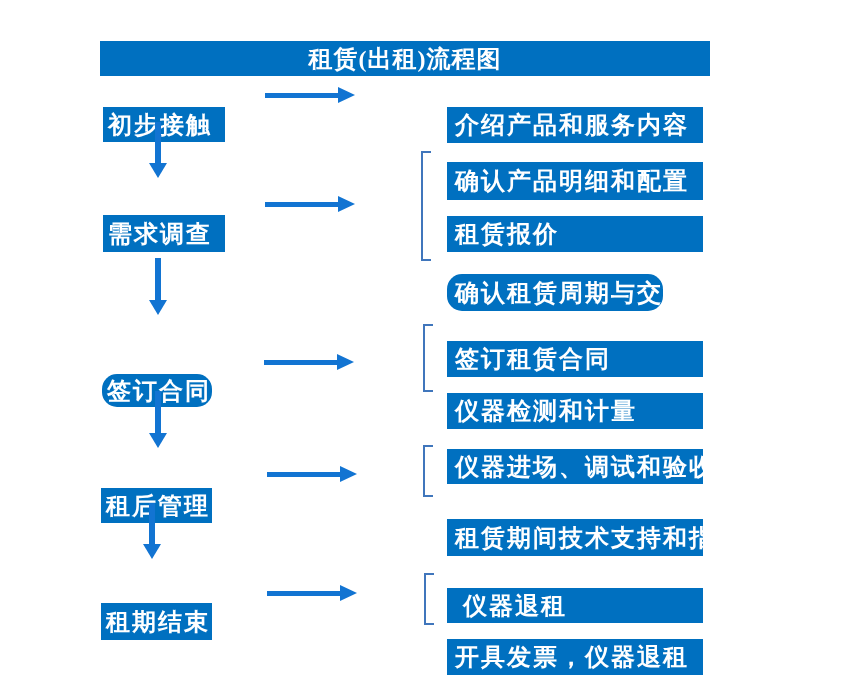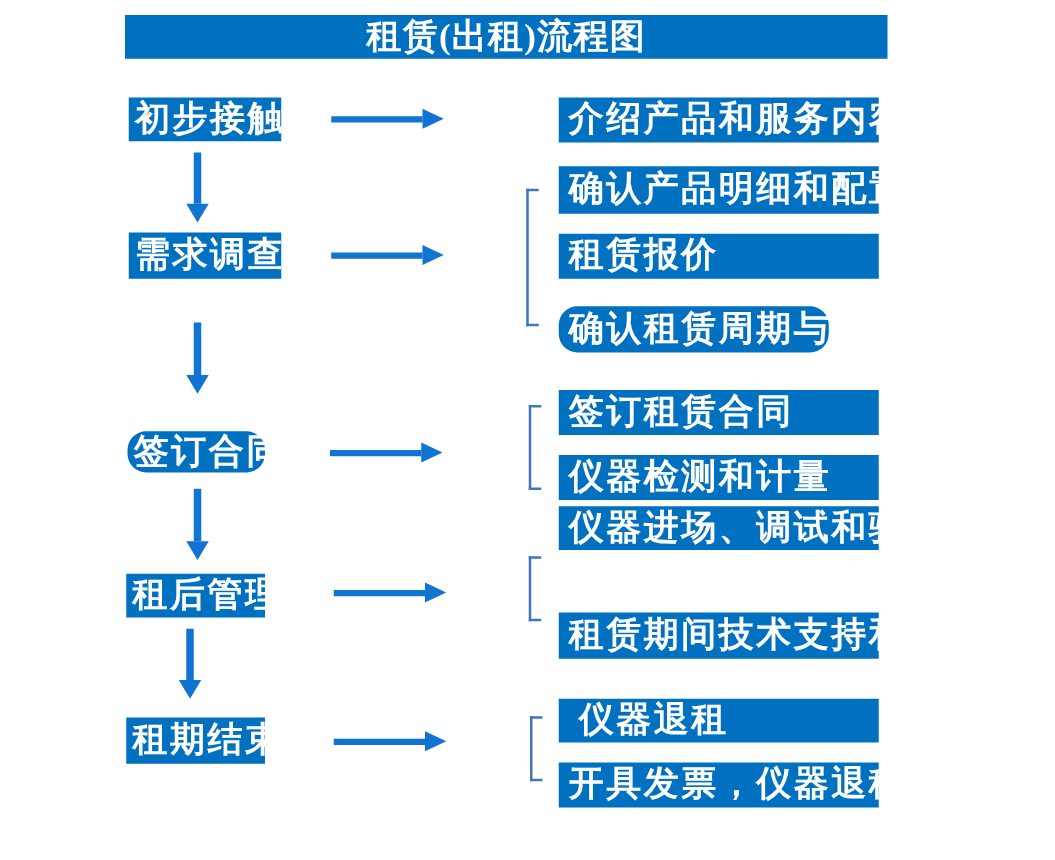--- a/index.html
+++ b/index.html
@@ -2,22 +2,22 @@
 <html><head>
 <meta charset="utf-8">
 <style>
   html,body{margin:0;padding:0;background:#ffffff;}
   #canvas{
     position:relative;width:844px;height:688px;background:#ffffff;overflow:hidden;
     font-family:"Liberation Serif", serif;
   }
   .box{
     position:absolute;background:#0070C0;color:#ffffff;
-    font-weight:bold;font-size:28px;letter-spacing:2px;line-height:1;
-    display:flex;align-items:center;box-sizing:border-box;white-space:nowrap;
+    font-weight:bold;font-size:24px;letter-spacing:2px;line-height:1;
+    display:flex;align-items:center;box-sizing:border-box;white-space:nowrap;margin-top:29px;
   }
   .title-bar{justify-content:center;letter-spacing:1px;}
   .step{padding-left:5px;}
   .detail{padding-left:8px;}
   .harrow{position:absolute;height:16px;display:flex;align-items:center;}
   .h-shaft{flex:1;height:5px;background:#1274D2;}
   .h-head{width:0;height:0;border-left:17px solid #1274D2;border-top:8px solid transparent;border-bottom:8px solid transparent;}
   .varrow{position:absolute;width:18px;display:flex;flex-direction:column;align-items:center;}
   .v-shaft{width:6px;flex:1;background:#1274D2;}
   .v-head{width:0;height:0;border-top:15px solid #1274D2;border-left:9px solid transparent;border-right:9px solid transparent;}
@@ -81,18 +81,18 @@
   <div class="bracket" style="left:423px;top:324px;height:68px;"></div>
   <div class="bracket" style="left:423px;top:445px;height:52px;"></div>
   <div class="bracket" style="left:424px;top:573px;height:52px;"></div>
 
   <div class="box detail" style="left:447px;top:78px;width:256px;height:36px;">介绍产品和服务内容</div>
   <div class="box detail" style="left:447px;top:133px;width:256px;height:38px;">确认产品明细和配置</div>
   <div class="box detail" style="left:447px;top:187px;width:256px;height:36px;">租赁报价</div>
   <div class="box detail" style="left:447px;top:245px;width:216px;height:37px;border-radius:15px;">确认租赁周期与交货时间</div>
   <div class="box detail" style="left:447px;top:312px;width:256px;height:36px;">签订租赁合同</div>
   <div class="box detail" style="left:447px;top:364px;width:256px;height:36px;">仪器检测和计量</div>
-  <div class="box detail" style="left:447px;top:405px;width:256px;height:35px;">仪器进场、调试和验收</div>
+  <div class="box detail" style="left:447px;top:420px;width:256px;height:35px;">仪器进场、调试和验收</div>
   <div class="box detail" style="left:447px;top:490px;width:256px;height:37px;">租赁期间技术支持和指导</div>
   <div class="box detail" style="left:447px;top:559px;width:256px;height:35px;padding-left:16px;">仪器退租</div>
   <div class="box detail" style="left:447px;top:610px;width:256px;height:36px;">开具发票，仪器退租</div>
 
 </div>
 
 </body></html>

